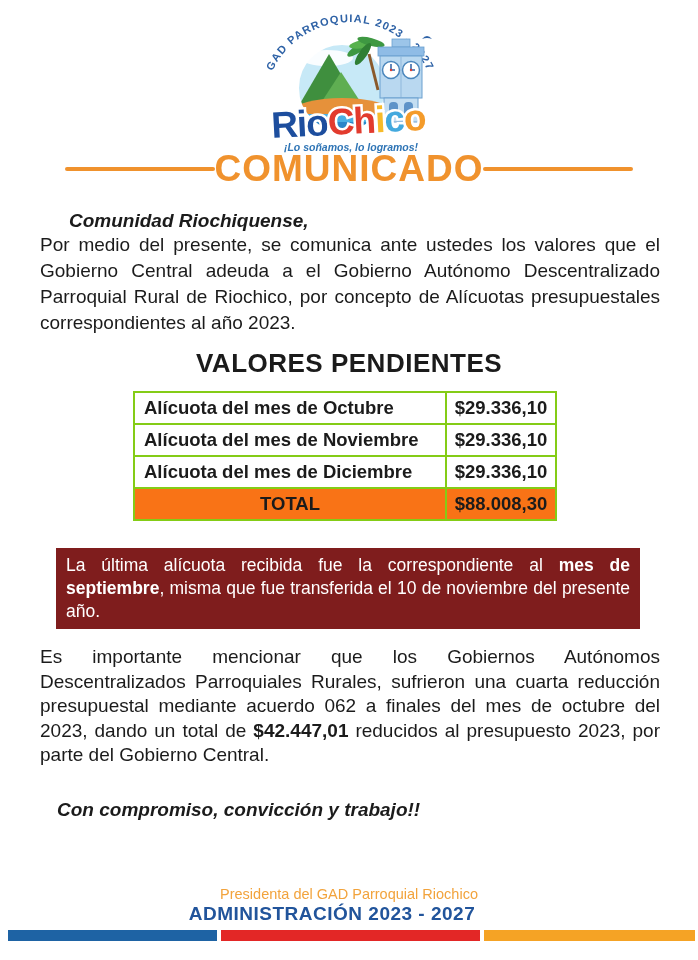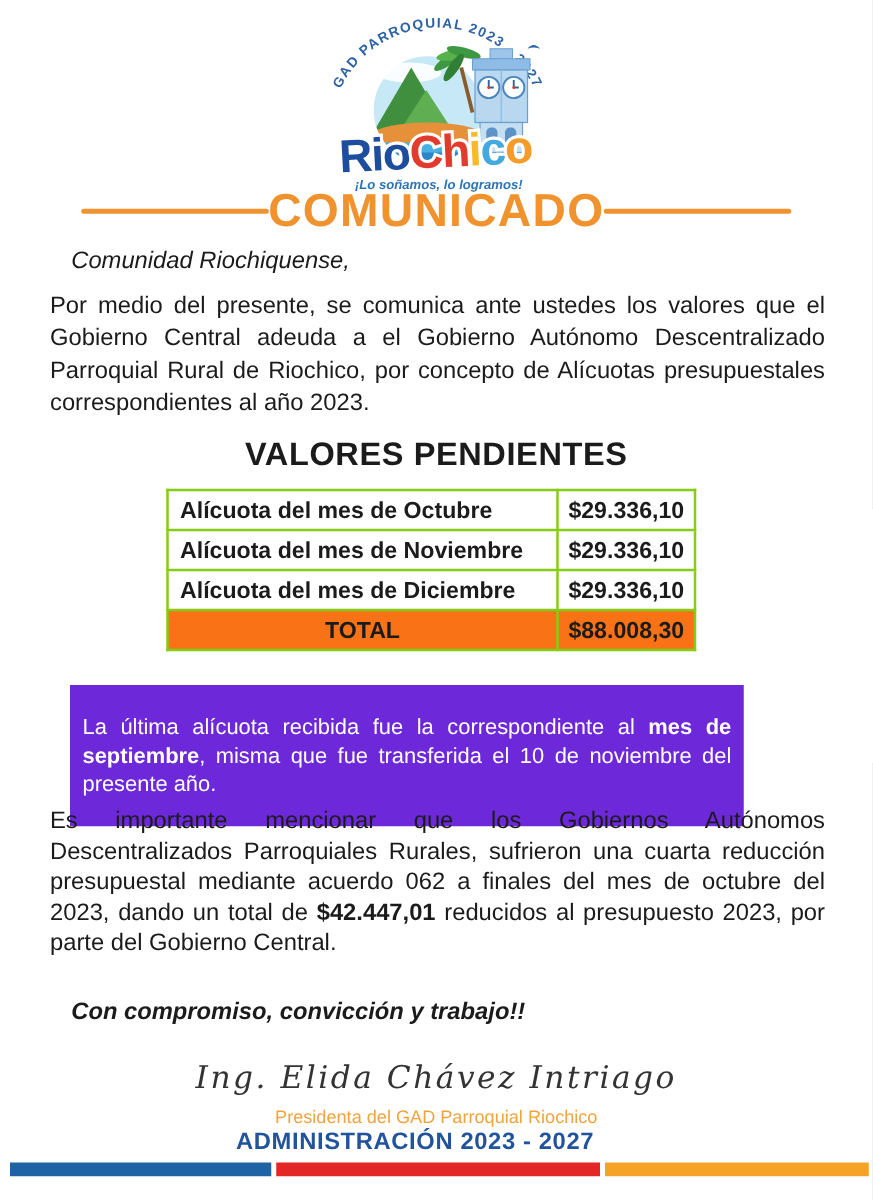--- a/index.html
+++ b/index.html
@@ -6,43 +6,43 @@
   .page{position:relative;width:698px;height:960px;background:#ffffff;overflow:hidden;
         font-family:"Liberation Sans",sans-serif;color:#1b1b1b;margin:0 auto}
 
   .logo{position:absolute;left:239px;top:6px;width:220px;height:152px}
 
   .heading-row{position:absolute;top:146px;left:0;width:698px;height:46px;
                display:flex;align-items:center;justify-content:center;}
   .heading-row h1{font-size:37px;font-weight:700;color:#F0922D;letter-spacing:1px;margin:0}
   .hline{width:150px;height:4px;background:#F0922D;border-radius:2px}
 
-  .greeting{position:absolute;left:57px;top:198px;font-size:19px;font-weight:400;
-            font-style:italic;margin:0}
+  .greeting{position:absolute;left:57px;top:198px;font-size:19px;font-weight:700;
+            font-style:italic;margin:12px}
 
   .para{position:absolute;left:40px;width:620px;font-size:19px;line-height:26px;
         text-align:justify;margin:0}
   .p1{top:232px}
   .p2{top:645px;line-height:24.5px}
   .b{font-weight:700}
 
   .pending-title{position:absolute;top:348px;left:0;width:698px;text-align:center;
                  font-size:26px;font-weight:700;letter-spacing:.5px;margin:0}
 
   .pending-table{position:absolute;left:133px;top:391px;width:424px;
                  border-collapse:collapse;font-size:18.5px;font-weight:700}
   .pending-table td{border:2px solid #84cc16;height:30px;padding:0}
   .pending-table .lbl{width:308px;padding-left:9px;text-align:left;white-space:nowrap}
   .pending-table .amt{width:112px;text-align:center;white-space:nowrap}
   .pending-table .total td{background:#f97316}
   .pending-table .total .lbl{text-align:center;padding-left:0}
 
-  .notice{position:absolute;left:56px;top:548px;width:539px;box-sizing:border-box;
-          background:#6d28d9;color:#ffffff;font-size:17.5px;line-height:23px;
-          padding:22px 10px;text-align:justify}
+  .notice{position:absolute;left:56px;top:548px;width:584px;box-sizing:border-box;
+          background:#7f1d1d;color:#ffffff;font-size:17.5px;line-height:23px;
+          padding:6px 10px;text-align:justify}
 
   .motto{position:absolute;left:57px;top:799px;font-size:19px;font-weight:700;
          font-style:italic;margin:0}
   .salutation{position:absolute;left:61px;top:822px;font-size:18px;margin:0}
 
   .signature{position:absolute;left:0;top:847px;width:698px;text-align:center;
              font-family:"DejaVu Serif",cursive;font-style:italic;font-size:25px;
              letter-spacing:2px;color:#333333}
   .signer-title{position:absolute;left:0;top:886px;width:698px;text-align:center;
                 font-size:14.5px;font-weight:400;color:#F2A33C}
@@ -147,21 +147,20 @@
         <td class="amt">$88.008,30</td>
       </tr>
     </tbody>
   </table>
 
   <div class="notice"><span>La última alícuota recibida fue la correspondiente al </span><span class="b">mes de septiembre</span><span>, misma que fue transferida el 10 de noviembre del presente año.</span></div>
 
   <p class="para p2"><span>Es importante mencionar que los Gobiernos Autónomos Descentralizados Parroquiales Rurales, sufrieron una cuarta reducción presupuestal mediante acuerdo 062 a finales del mes de octubre del 2023, dando un total de </span><span class="b">$42.447,01</span><span> reducidos al presupuesto 2023, por parte del Gobierno Central.</span></p>
 
   <p class="motto">Con compromiso, convicción y trabajo!!</p>
-  <div class="signature">Ing. Elida Chávez Intriago</div>
   <div class="signer-title">Presidenta del GAD Parroquial Riochico</div>
   <div class="administration">ADMINISTRACIÓN 2023 - 2027</div>
 
   <div class="bar bar-blue"></div>
   <div class="bar bar-red"></div>
   <div class="bar bar-orange"></div>
 
 </div>
 
 </body></html>

